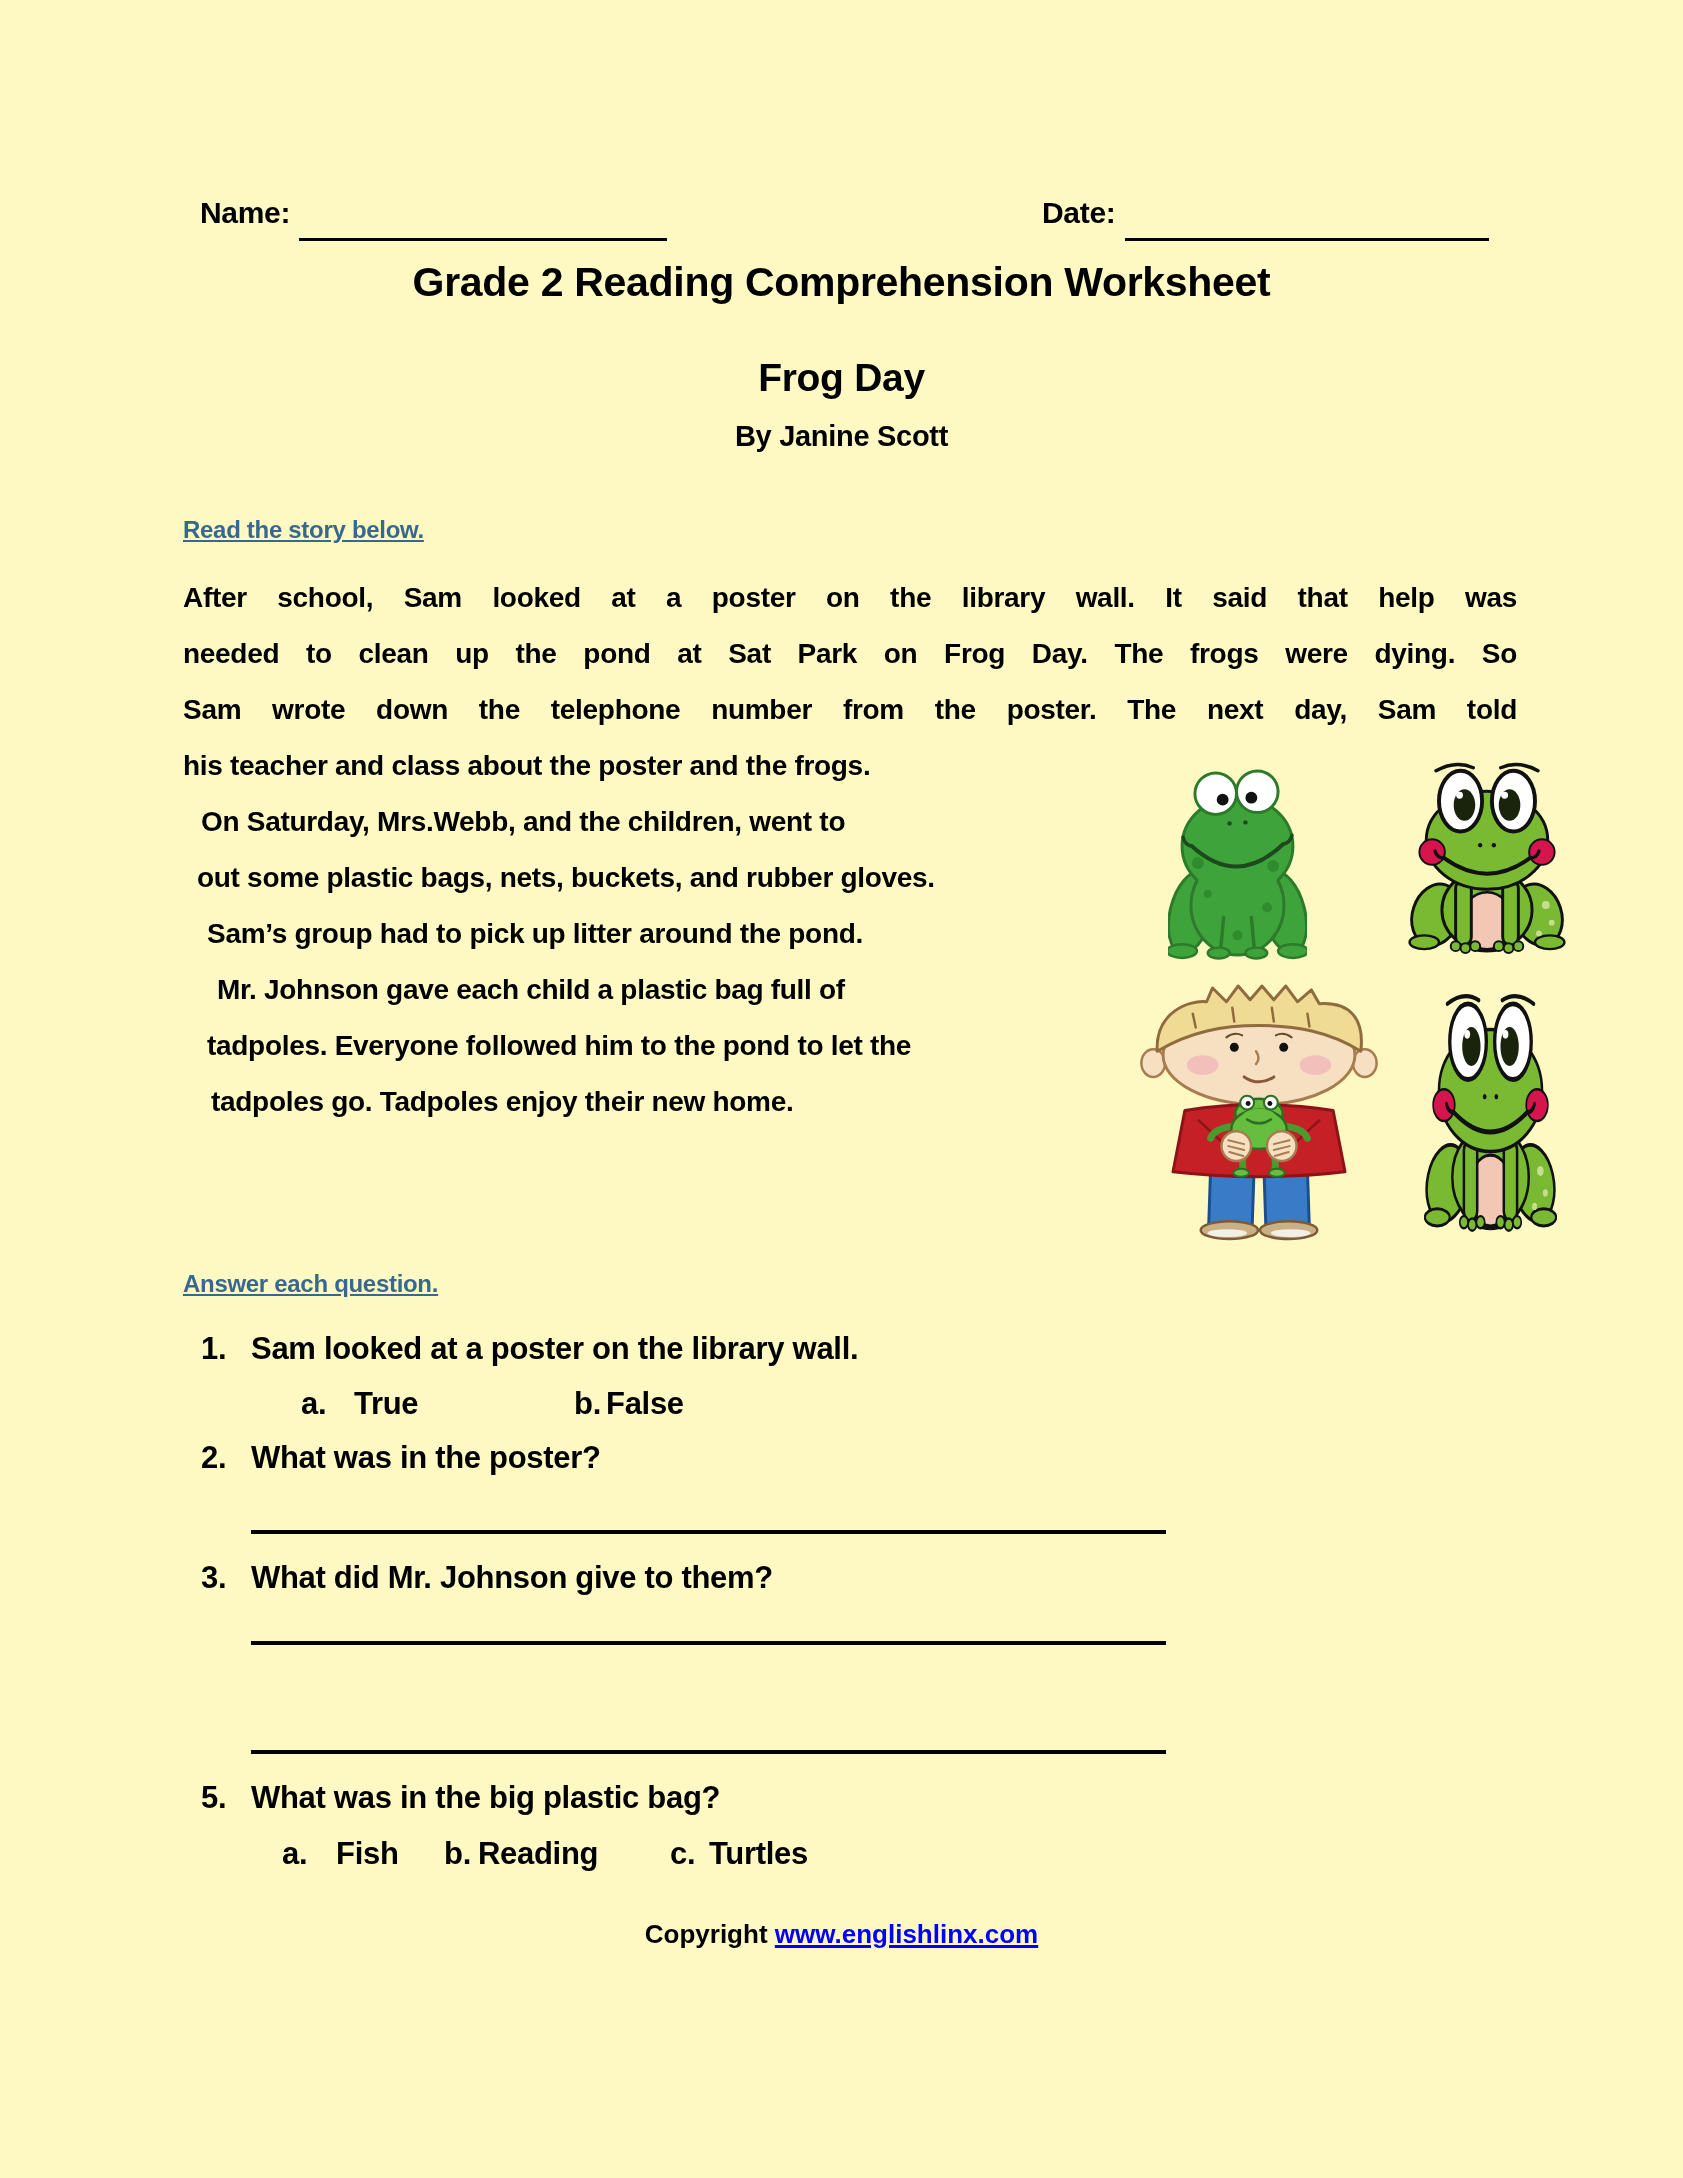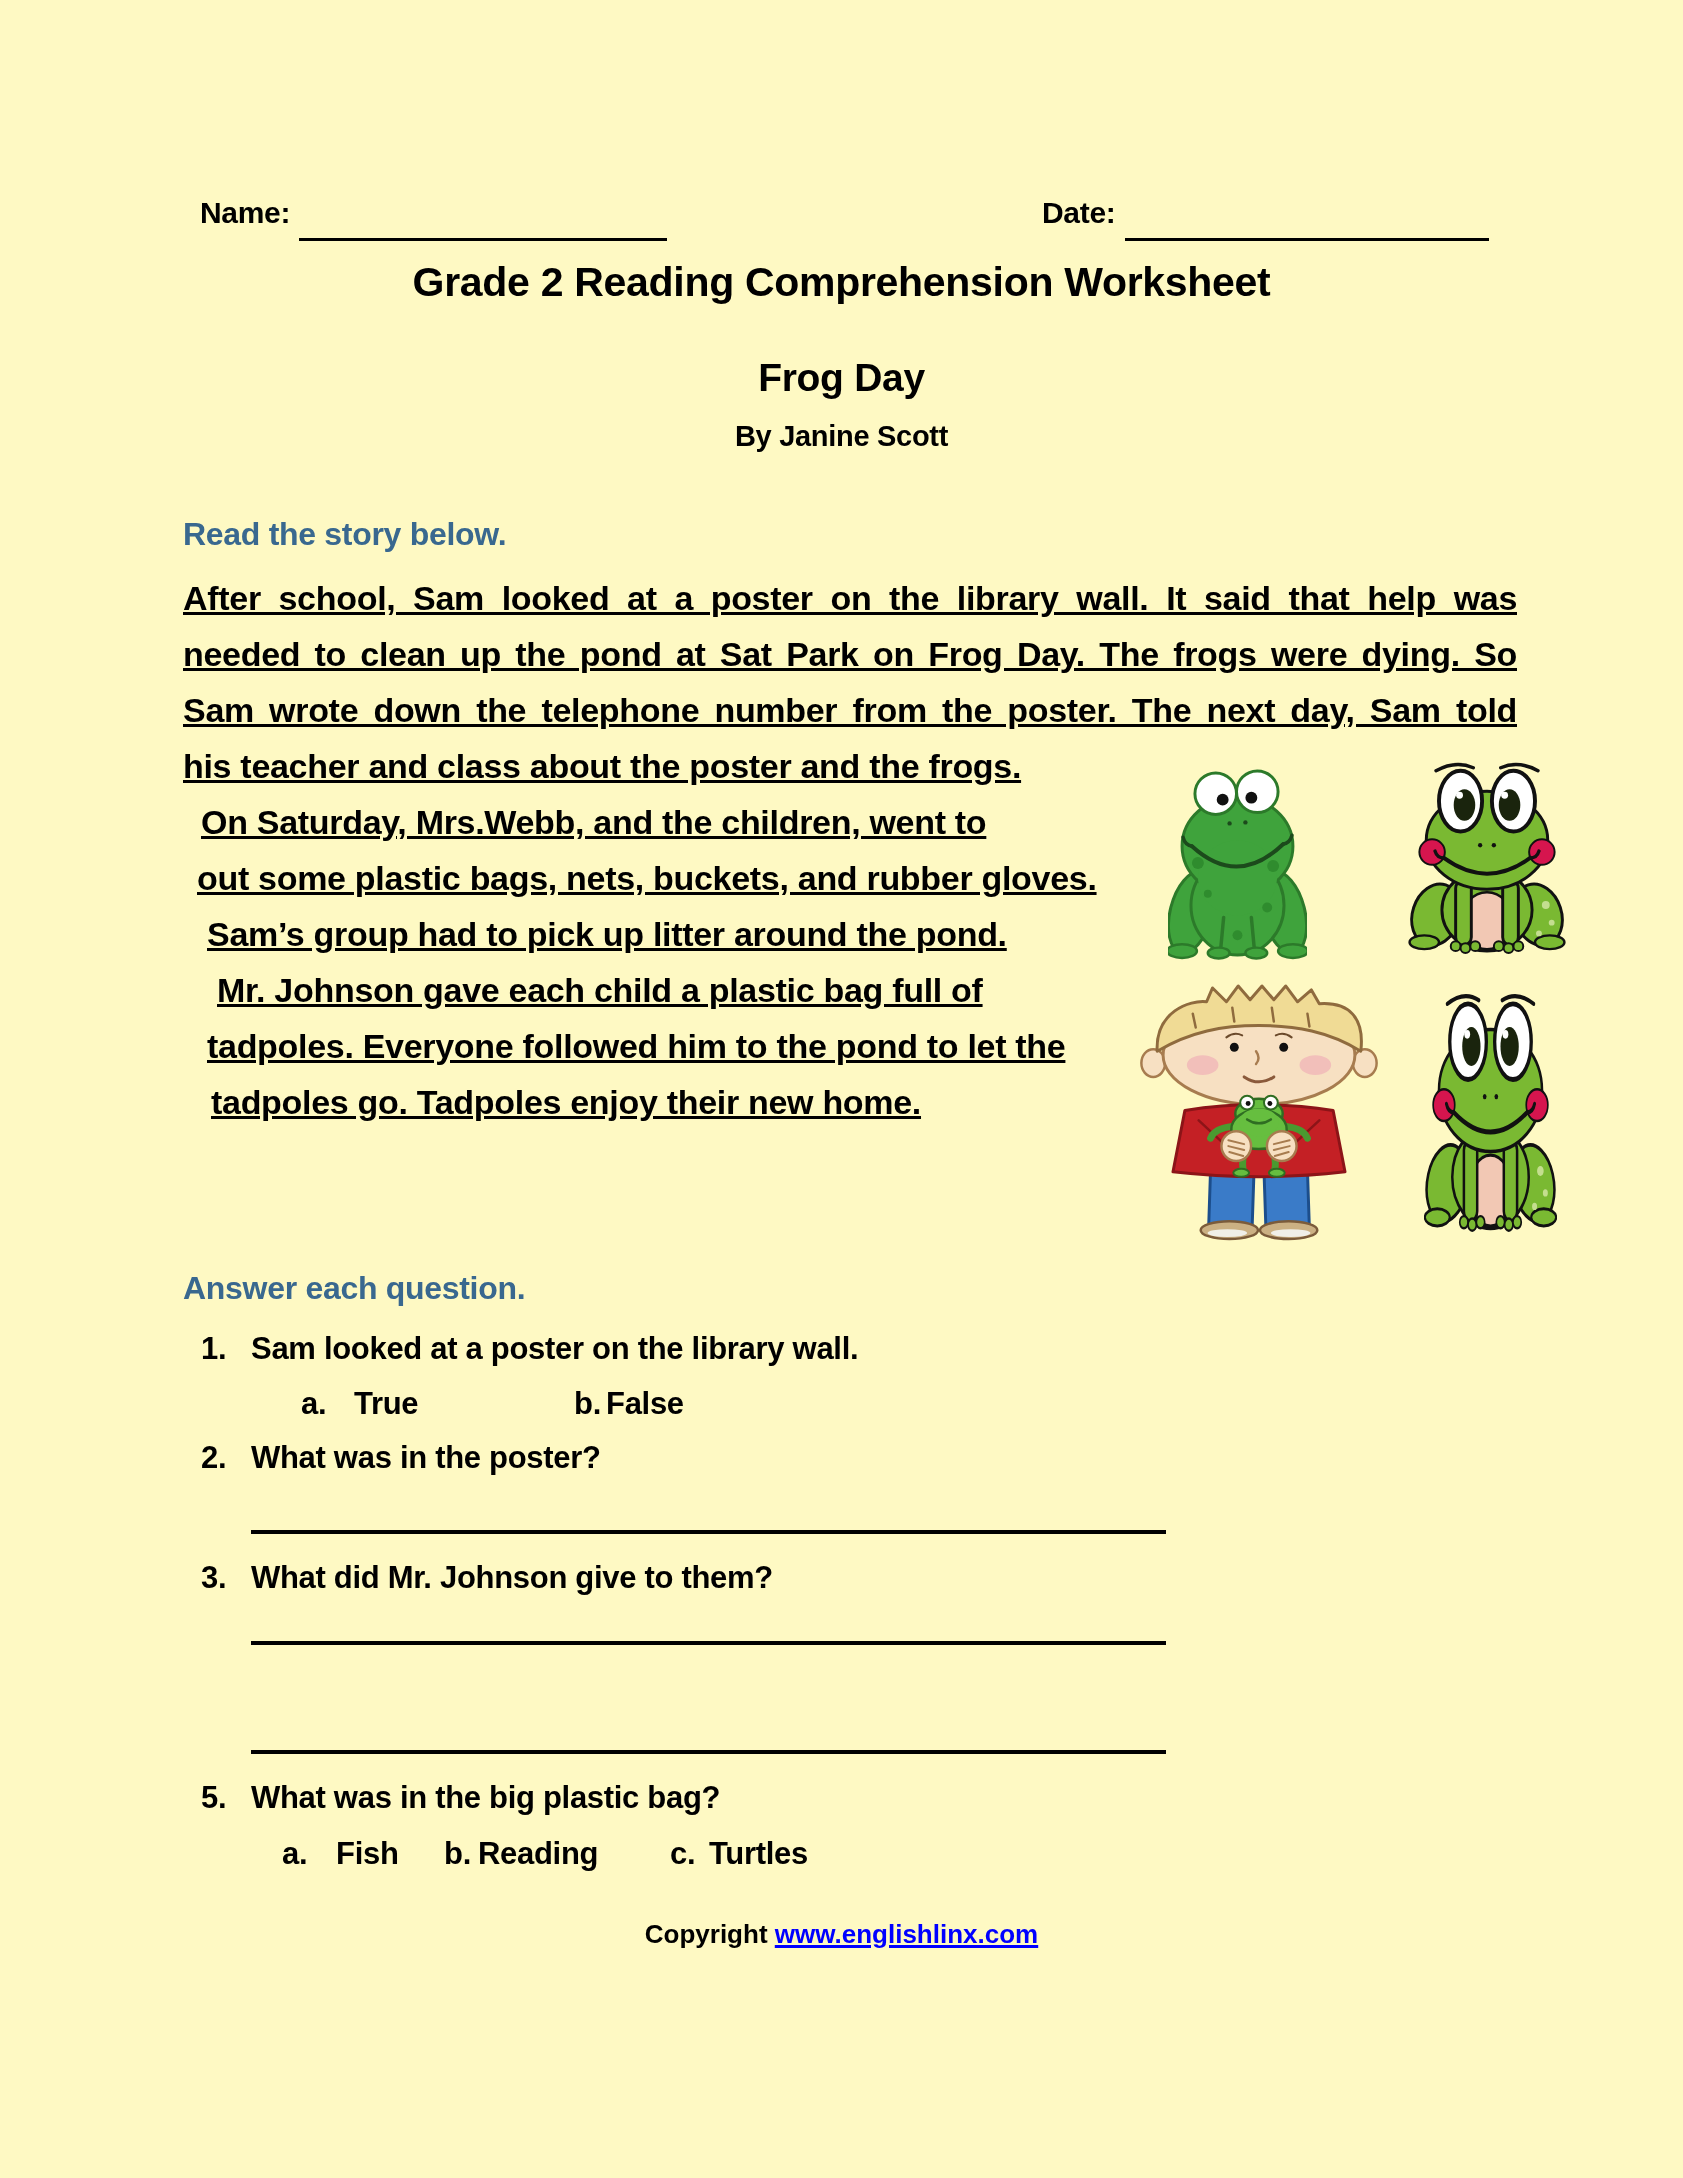--- a/index.html
+++ b/index.html
@@ -9,23 +9,23 @@
     letter-spacing:-0.3px;
   }
   .abs{position:absolute;white-space:nowrap;}
   
   .field-label{font-size:30px;}
   .blank-rule{position:absolute;border-bottom:3px solid #000;height:0;}
   .title{position:absolute;left:0;width:1683px;text-align:center;font-size:41px;}
   .subtitle{position:absolute;left:0;width:1683px;text-align:center;font-size:39px;}
   .byline{position:absolute;left:0;width:1683px;text-align:center;font-size:29px;}
   
-  .section-heading{position:absolute;font-size:32px;color:var(--heading-blue,#39688F);white-space:nowrap;}
-  
-  .story{position:absolute;left:183px;top:570px;width:1334px;font-size:34px;text-decoration:underline;}
+  .section-heading{position:absolute;font-size:24px;color:var(--heading-blue,#39688F);white-space:nowrap;text-decoration:underline;}
+  
+  .story{position:absolute;left:183px;top:570px;width:1334px;font-size:28px;}
   .story-line{height:56px;line-height:56px;white-space:nowrap;}
   .story-line.jline{white-space:normal;text-align:justify;text-align-last:justify;}
   
   .q-row{position:absolute;font-size:31px;white-space:nowrap;}
   .q-num{display:inline-block;width:50px;}
   .opt-label{position:absolute;font-size:31px;}
   .opt-text{position:absolute;font-size:31px;}
   .answer-rule{position:absolute;left:251px;width:915px;border-top:4px solid #000;height:0;}
   
   .footer{position:absolute;left:0;top:1919px;width:1683px;text-align:center;font-size:26px;letter-spacing:0;}

